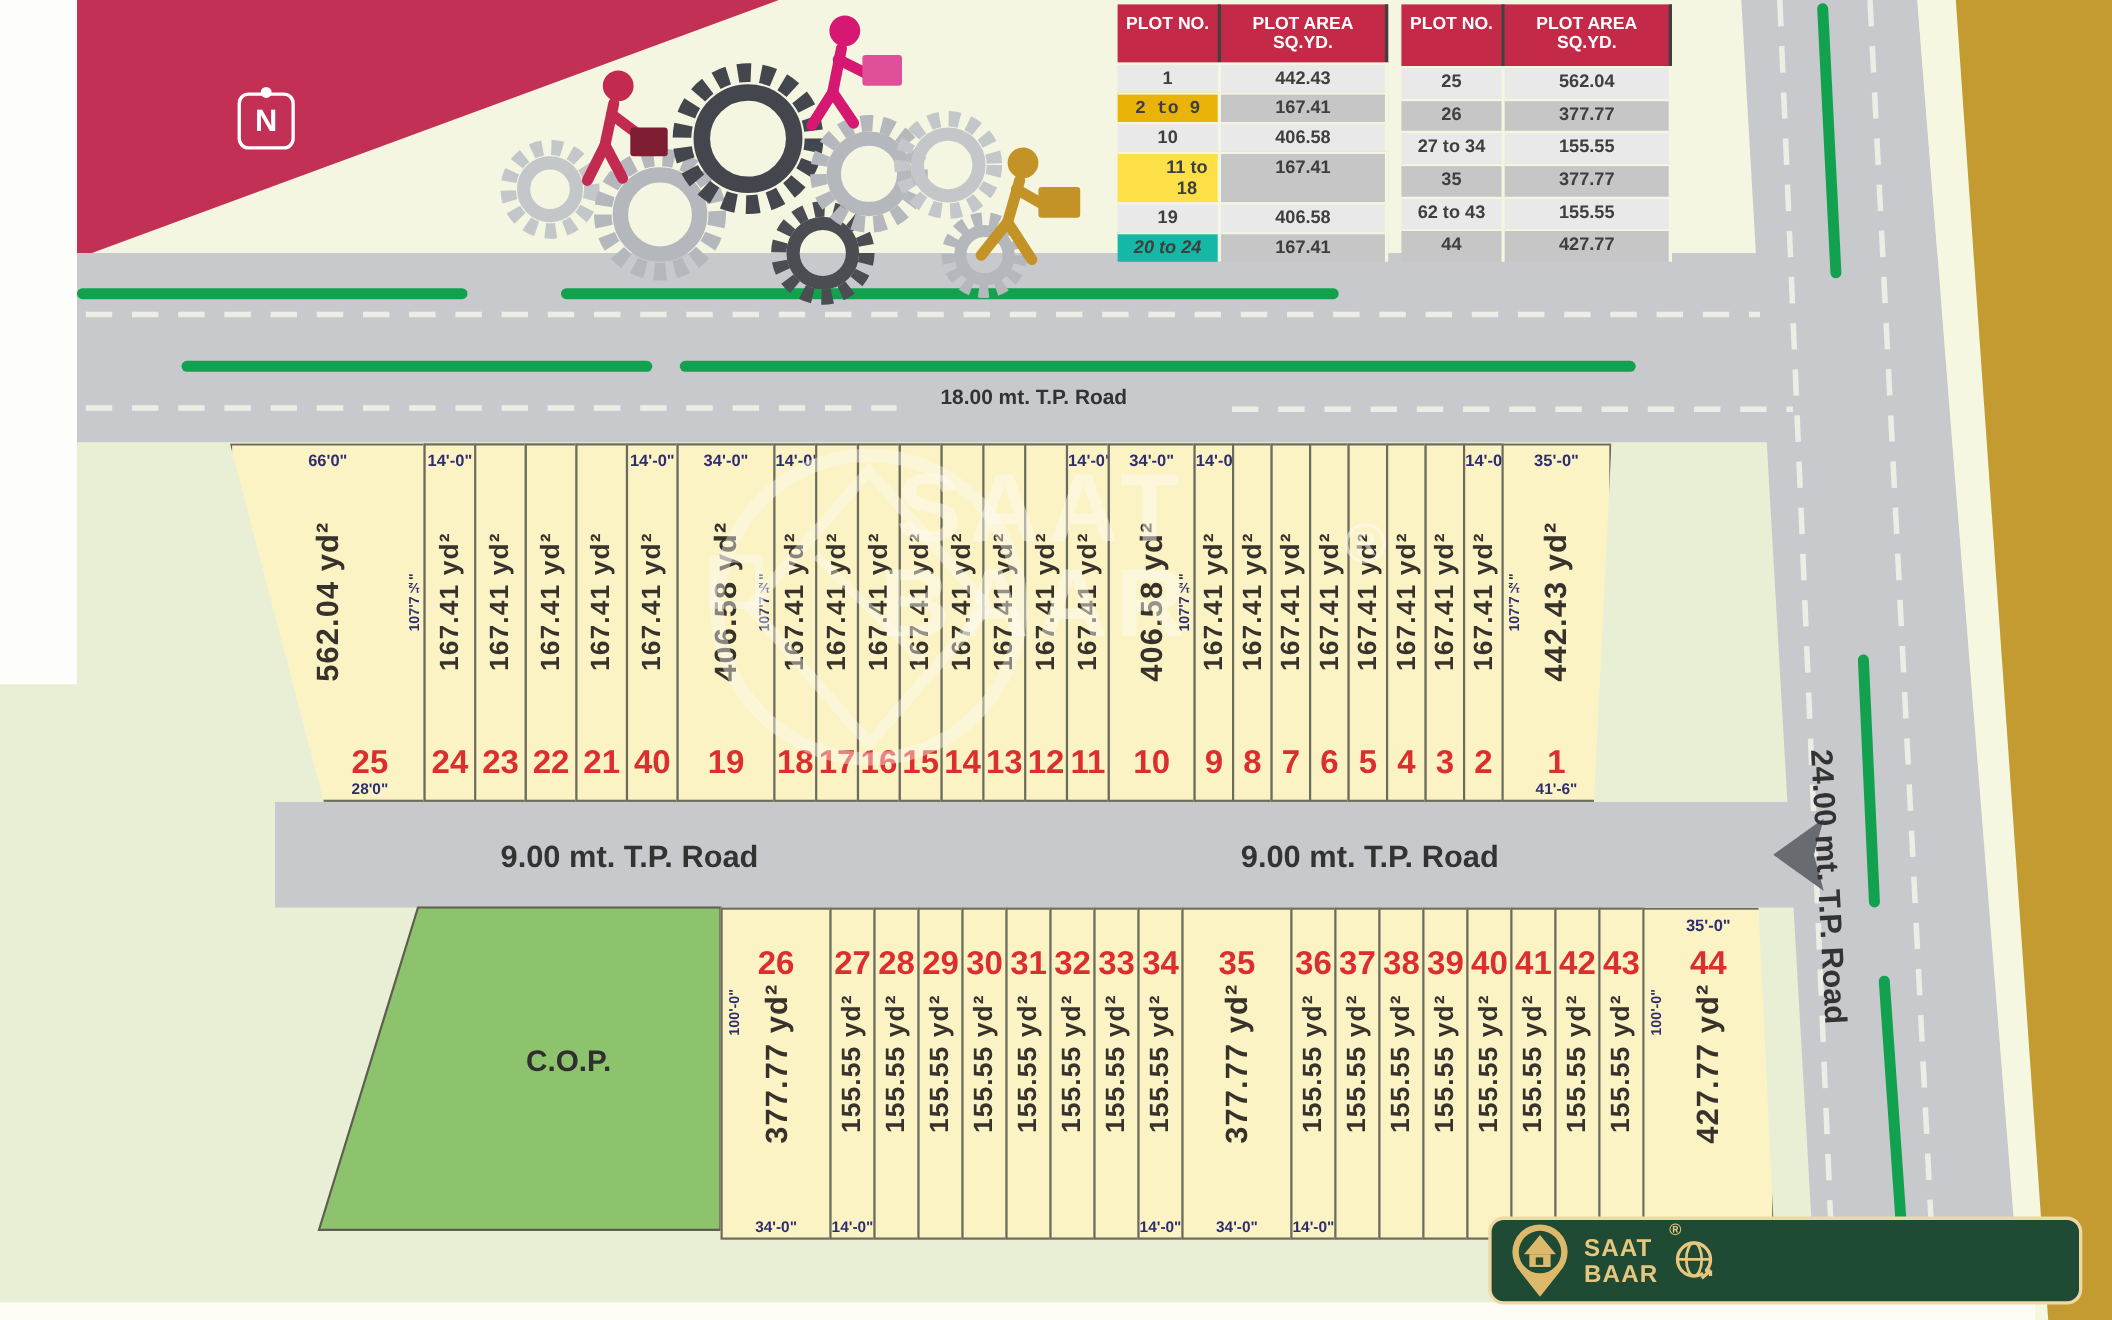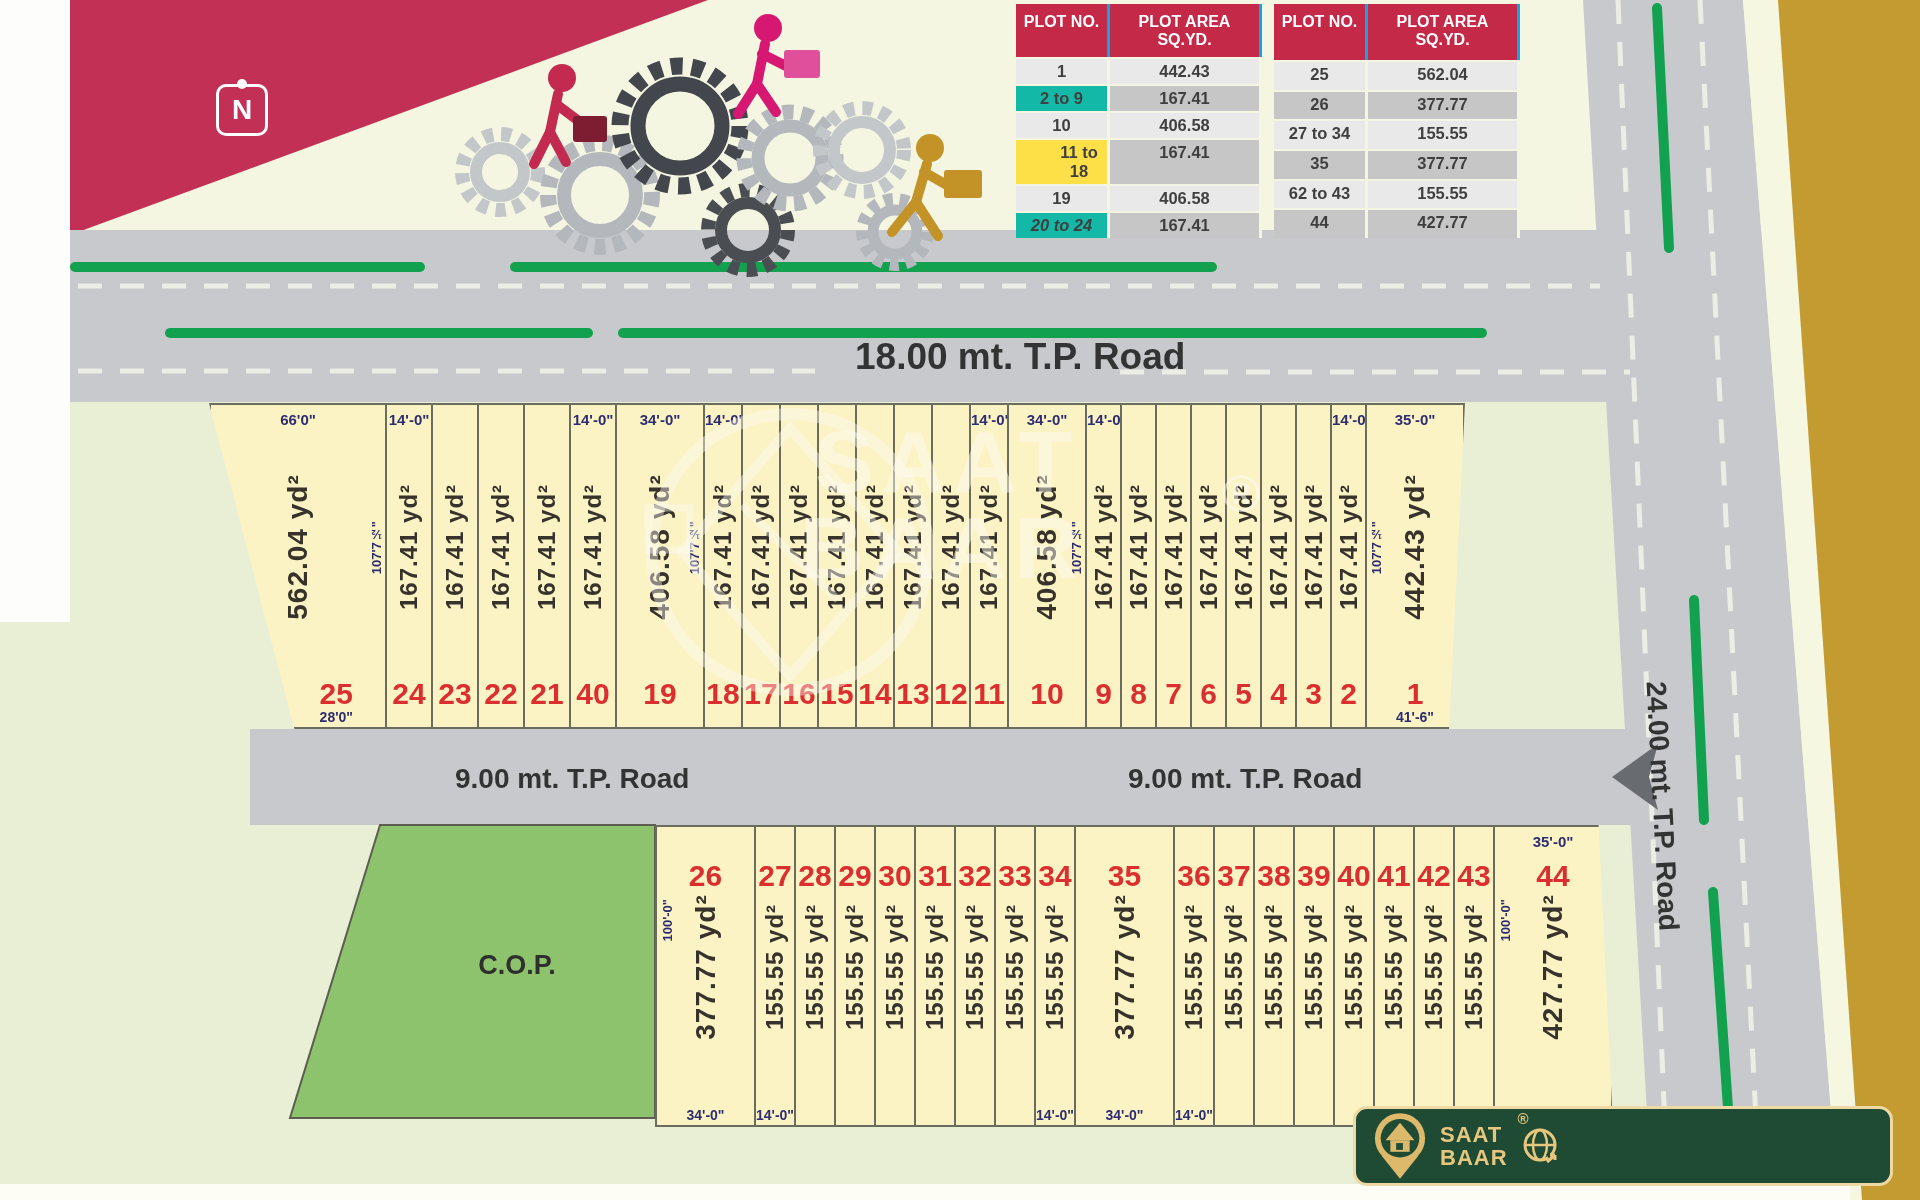--- a/index.html
+++ b/index.html
@@ -14,26 +14,26 @@
            color:#fff;font-size:28px;font-weight:700;}
   .compass .dot{position:absolute;top:-8px;left:50%;transform:translateX(-50%);width:10px;height:10px;
                 background:#fff;border-radius:50%;}
   
   .at-wrap{position:absolute;left:1016px;top:4px;z-index:4;}
   .at-title{text-align:center;font-size:33px;font-weight:700;color:#3a3a3a;letter-spacing:12px;
             word-spacing:20px;margin-bottom:5px;}
   .at-tables{display:flex;gap:12px;}
   .atable{display:grid;grid-template-columns:94px 152px;}
   .at-h{background:#c52948;color:#fff;font-weight:700;font-size:16px;text-align:center;
-        padding:9px 3px;border-right:3px solid #0ea5e9;line-height:1.1;}
+        padding:9px 3px;border-right:3px solid #404040;line-height:1.1;}
   .at-c{font-size:16.5px;font-weight:700;color:#3f3f3f;text-align:center;padding:3px 1px;
         border-right:3px solid #f4f6e1;border-top:2px solid #f4f6e1;}
   
   .rl{position:absolute;font-weight:700;color:#333;z-index:4;white-space:nowrap;}
-  #rl18{left:855px;top:336px;font-size:37px;}
+  #rl18{left:855px;top:351px;font-size:19px;}
   #rl9a{left:455px;top:763px;font-size:28px;}
   #rl9b{left:1128px;top:763px;font-size:28px;}
   #rl24{left:1497px;top:790px;width:330px;text-align:center;font-size:28px;transform:rotate(87deg);}
   
   .strip{position:absolute;display:flex;z-index:2;}
   #upperStrip{left:209px;top:403px;width:1304px;height:326px;}
   #lowerStrip{left:655px;top:825px;width:994px;height:302px;}
   .plot{position:relative;background:#fcf3c5;box-sizing:border-box;
         border:2px solid #6b6b5e;border-left:none;}
   .plot:first-child{border-left:2px solid #6b6b5e;}
@@ -177,21 +177,21 @@
     <span>N</span>
   </div>
 
   <div class="at-wrap">
     <div class="at-tables">
       <div class="atable" id="atL">
         <div class="at-h">PLOT NO.</div>
         <div class="at-h">PLOT AREA SQ.YD.</div>
       <div class="at-c" style="background: rgb(233, 233, 233);">1</div>
           <div class="at-c" style="background: rgb(233, 233, 233);">442.43</div>
-          <div class="at-c" style="background: #14b8a6;">2 to 9</div>
+          <div class="at-c" style="background: #eab308; font-family: Liberation Mono, monospace;">2 to 9</div>
           <div class="at-c" style="background: rgb(198, 198, 198);">167.41</div>
           <div class="at-c" style="background: rgb(233, 233, 233);">10</div>
           <div class="at-c" style="background: rgb(233, 233, 233);">406.58</div>
           <div class="at-c" style="background: #fde047; padding-left: 36px;">11 to 18</div>
           <div class="at-c" style="background: rgb(198, 198, 198);">167.41</div>
           <div class="at-c" style="background: rgb(233, 233, 233);">19</div>
           <div class="at-c" style="background: rgb(233, 233, 233);">406.58</div>
           <div class="at-c" style="background: #14b8a6; font-style: italic;">20 to 24</div>
           <div class="at-c" style="background: rgb(198, 198, 198);">167.41</div>
         </div>

